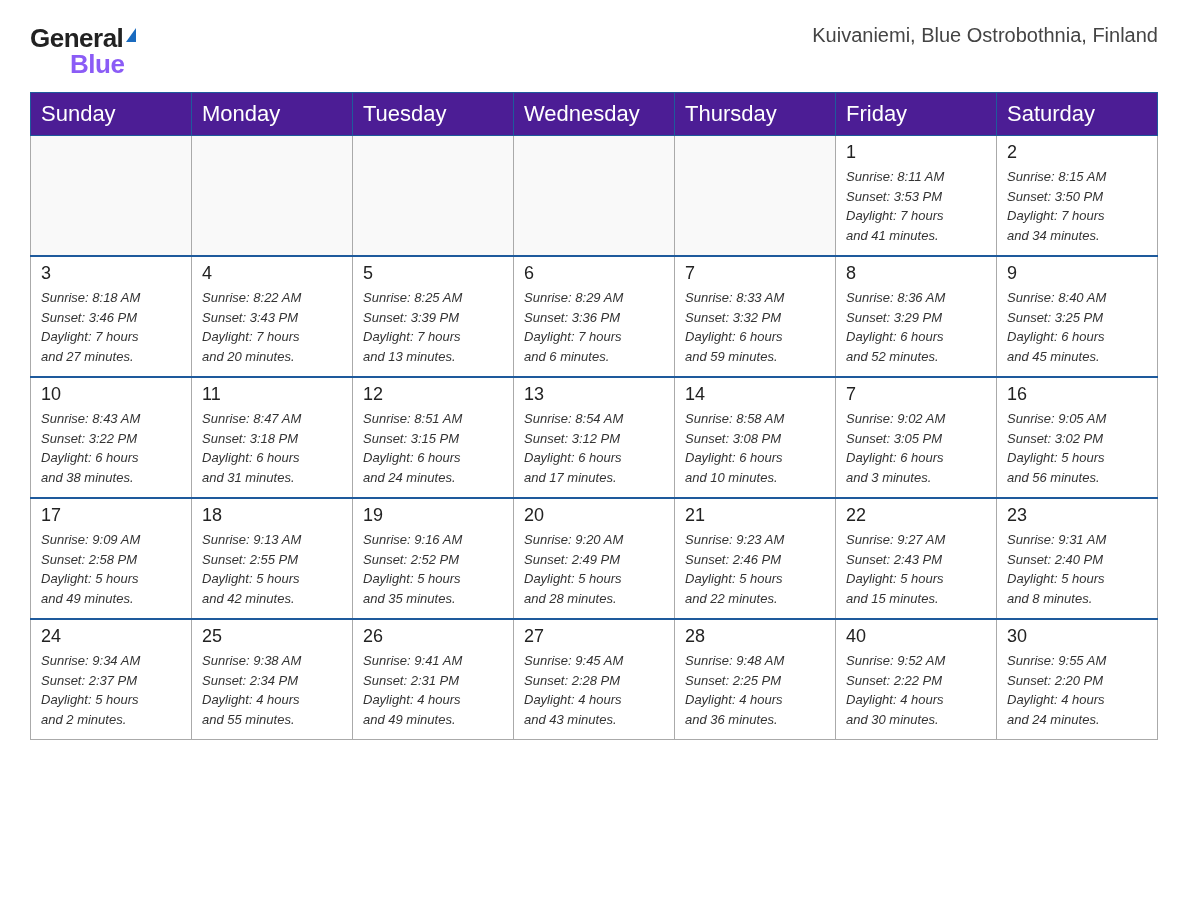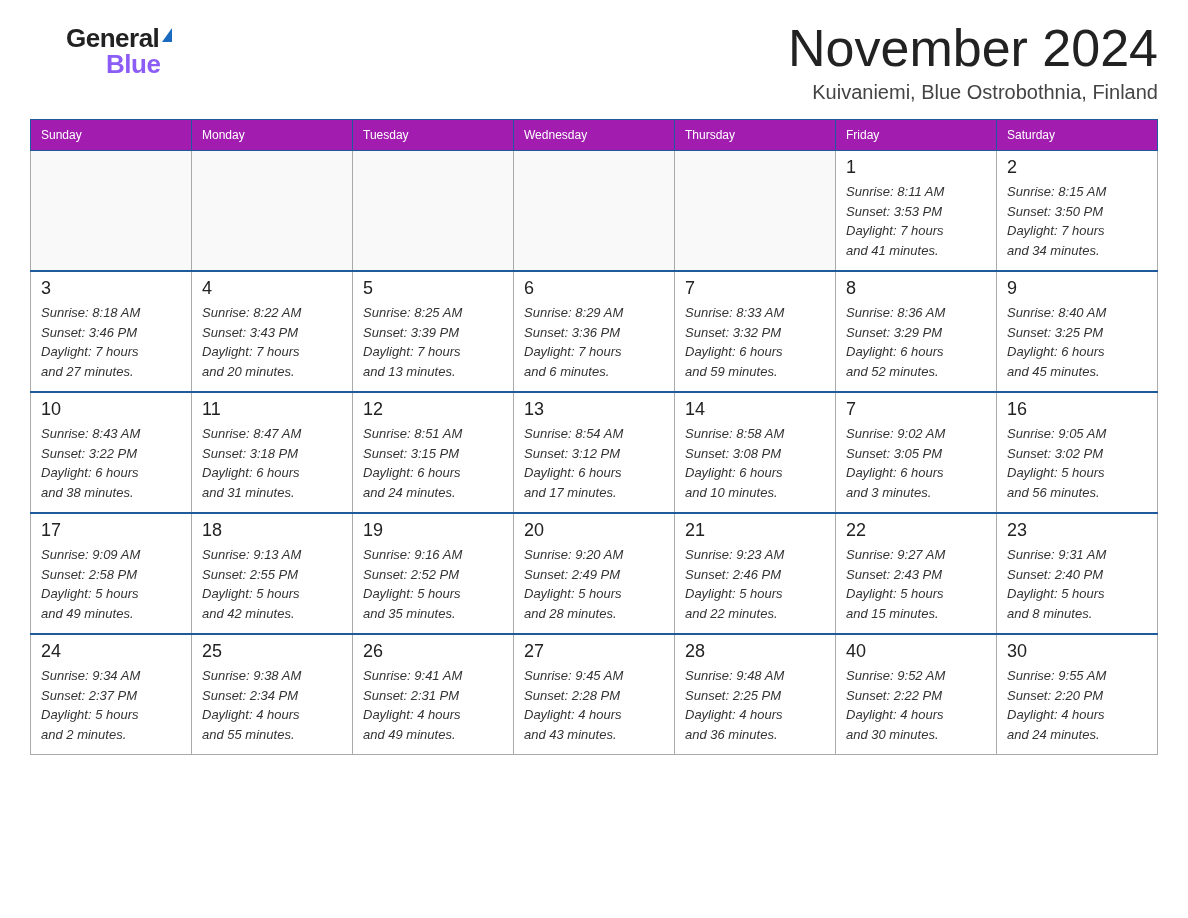--- a/index.html
+++ b/index.html
@@ -8,21 +8,20 @@
       background: #fff;
       width: 1188px;
       min-height: 918px;
       padding: 20px 30px 30px 30px;
     }
     .header {
       display: flex;
       justify-content: space-between;
       align-items: flex-start;
       margin-bottom: 10px;
-      margin-left: 36px;
     }
     .logo {
       display: flex;
       flex-direction: column;
       align-items: flex-start;
       padding-top: 5px;
     }
     .logo-text-general {
       font-size: 26px;
       font-weight: bold;
@@ -66,23 +65,23 @@
       font-size: 20px;
       color: #444;
       margin-top: 4px;
     }
     .calendar {
       width: 100%;
       border-collapse: collapse;
       margin-top: 15px;
     }
     .calendar th {
-      background-color: #a21caf;
+      background-color: #4c1d95;
       color: #fff;
-      font-size: 12px;
+      font-size: 22px;
       font-weight: normal;
       padding: 8px 10px;
       text-align: left;
       border: 1px solid #1e5a9c;
     }
     .calendar td {
       width: calc(100% / 7);
       vertical-align: top;
       padding: 6px 10px 10px 10px;
       border: 1px solid #aaa;
@@ -116,21 +115,20 @@
 
 <div class="header">
   <div class="logo">
     <div class="logo-top">
       <span class="logo-text-general">General</span>
       <span class="logo-triangle"></span>
     </div>
     <span class="logo-text-blue">Blue</span>
   </div>
   <div class="title-section">
-    <div class="calendar-title">November 2024</div>
     <div class="calendar-subtitle">Kuivaniemi, Blue Ostrobothnia, Finland</div>
   </div>
 </div>
 
 <table class="calendar">
   <thead>
     <tr>
     <th>Sunday</th>
         <th>Monday</th>
         <th>Tuesday</th>

